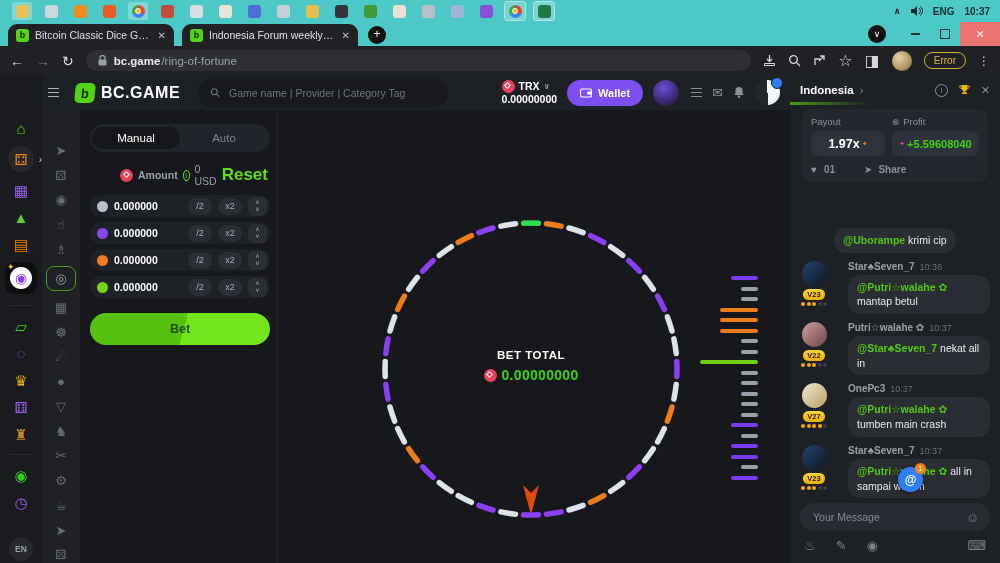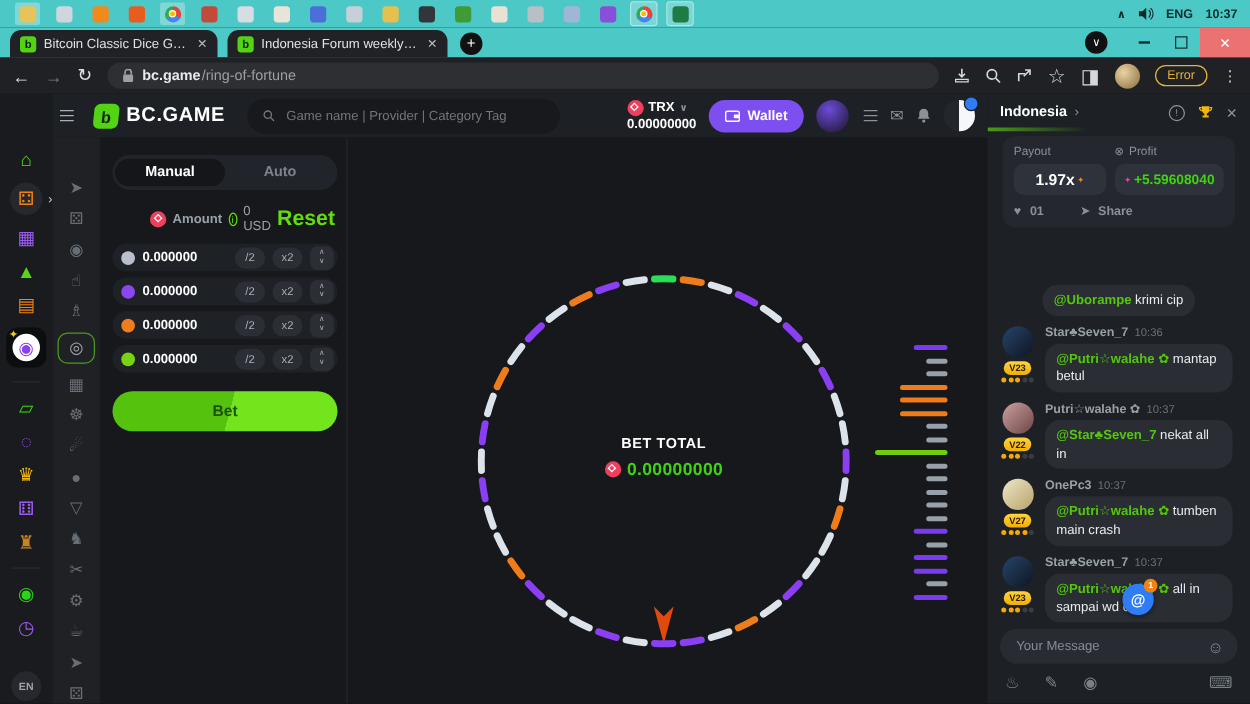--- a/index.html
+++ b/index.html
@@ -100,21 +100,21 @@
   .avatar-chat{width:25px;height:25px;border-radius:50%;position:relative;flex:0 0 auto;
     background:conic-gradient(#f5f7f9 0 50%,#23262b 50% 100%);}
   .avatar-chat .badge{position:absolute;right:-3px;top:-3px;width:10px;height:10px;border-radius:50%;
     background:#2f7df6;border:1.5px solid #1d2024;}
   
   .game{position:absolute;left:80px;top:35px;width:710px;height:453px;background:#17181b;}
   .vdiv{position:absolute;left:197px;top:0;width:1px;height:453px;background:#24262b;}
   .controls{position:absolute;left:10px;top:14px;width:180px;}
   .ctabs{height:28px;background:#21242a;border-radius:14px;display:flex;align-items:center;padding:2px;box-sizing:border-box;}
   .ctab{flex:1;height:22px;border-radius:12px;display:flex;align-items:center;justify-content:center;
-    font-size:11.5px;color:#7d848c;font-weight:bold;}
+    font-size:11.5px;color:#7d848c;font-weight:normal;}
   .ctab.on{background:#141619;color:#fff;}
   .amt-row{display:flex;align-items:center;gap:5px;margin:11px 2px 8px;padding-left:28px;}
   .amt-label{color:#9aa1a9;font-size:10.5px;font-weight:bold;}
   .info-i{width:11px;height:11px;border-radius:50%;border:1px solid #62dd10;color:#62dd10;font-size:7.5px;
     display:flex;align-items:center;justify-content:center;box-sizing:border-box;}
   .amt-usd{color:#9aa1a9;font-size:10.5px;}
   .reset{margin-left:auto;color:#62dd10;font-size:17px;font-weight:bold;}
   .bet-row{height:22px;background:#1e2126;border-radius:11px;display:flex;align-items:center;gap:6px;
     padding:0 3px 0 7px;margin-bottom:5px;}
   .bet-dot{width:11px;height:11px;border-radius:50%;flex:0 0 auto;}
@@ -166,21 +166,21 @@
   .m-left{width:28px;flex:0 0 auto;display:flex;flex-direction:column;align-items:center;}
   .av{width:25px;height:25px;border-radius:50%;}
   .av-star{background:linear-gradient(135deg,#27456b,#0d1520);}
   .av-putri{background:linear-gradient(135deg,#caa2a0,#6e4344);}
   .av-one{background:linear-gradient(135deg,#efe7c9,#b7a269);}
   .vbadge{margin-top:3px;background:linear-gradient(#ffd43a,#f0ae08);border-radius:7px;color:#2e2000;
     font-size:7.5px;font-weight:bold;padding:1px 4px;}
   .meddots{display:flex;gap:1.5px;margin-top:2px;}
   .meddots i{width:4px;height:4px;border-radius:50%;background:#f5a80c;display:block;}
   .meddots i.off{background:#3a3e44;}
-  .m-right{margin-left:8px;flex:1;min-width:0;}
+  .m-right{margin-left:20px;flex:1;min-width:0;}
   .m-head{color:#98a0a8;font-size:10px;font-weight:bold;white-space:nowrap;}
   .m-head .tm{color:#6b7178;font-weight:normal;font-size:9px;margin-left:5px;}
   .bubble{margin-top:3px;background:#2a2d33;border-radius:12px;padding:5px 9px;font-size:10.5px;color:#e8ebee;
     display:inline-block;line-height:1.4;max-width:150px;box-sizing:border-box;}
   .mention{color:#52c70c;font-weight:bold;}
   .at-float{position:absolute;left:108px;top:392px;width:25px;height:25px;border-radius:50%;background:#2f7df6;
     color:#fff;font-size:12px;font-weight:bold;display:flex;align-items:center;justify-content:center;
     box-shadow:0 1px 4px rgba(0,0,0,.5);}
   .at-float .nbadge{position:absolute;right:-3px;top:-4px;min-width:11px;height:11px;border-radius:6px;
     background:#f2820f;color:#fff;font-size:7px;display:flex;align-items:center;justify-content:center;}

